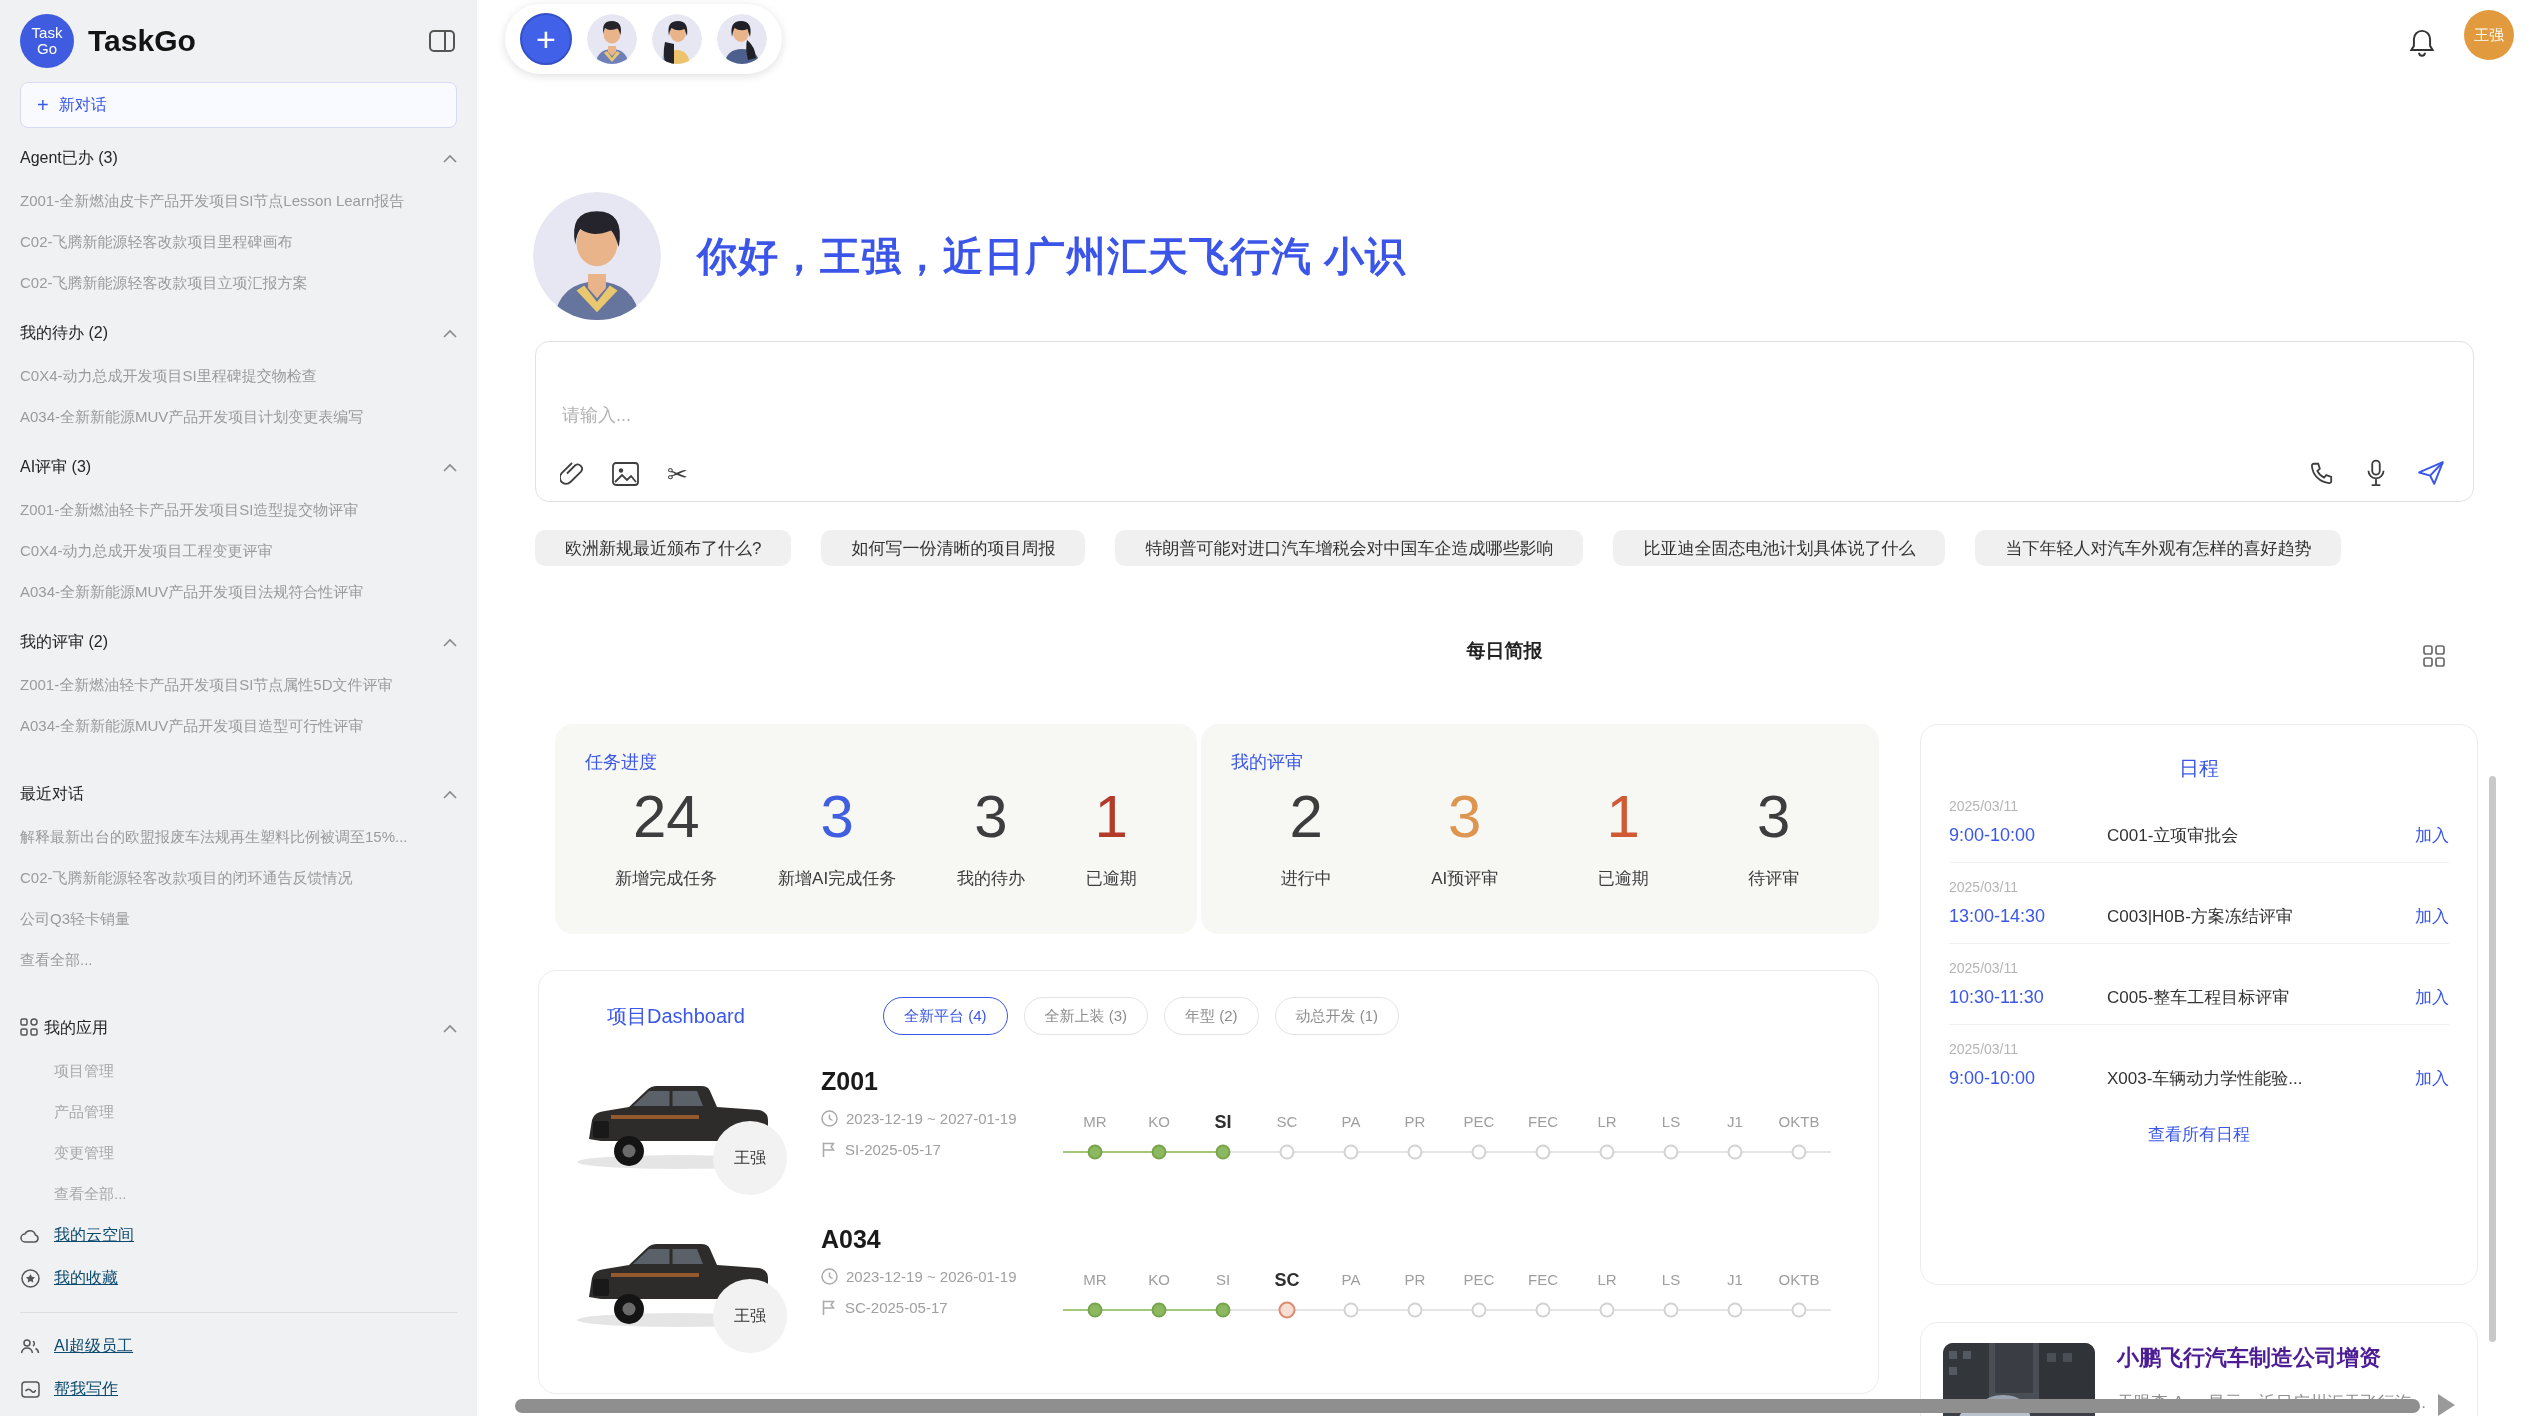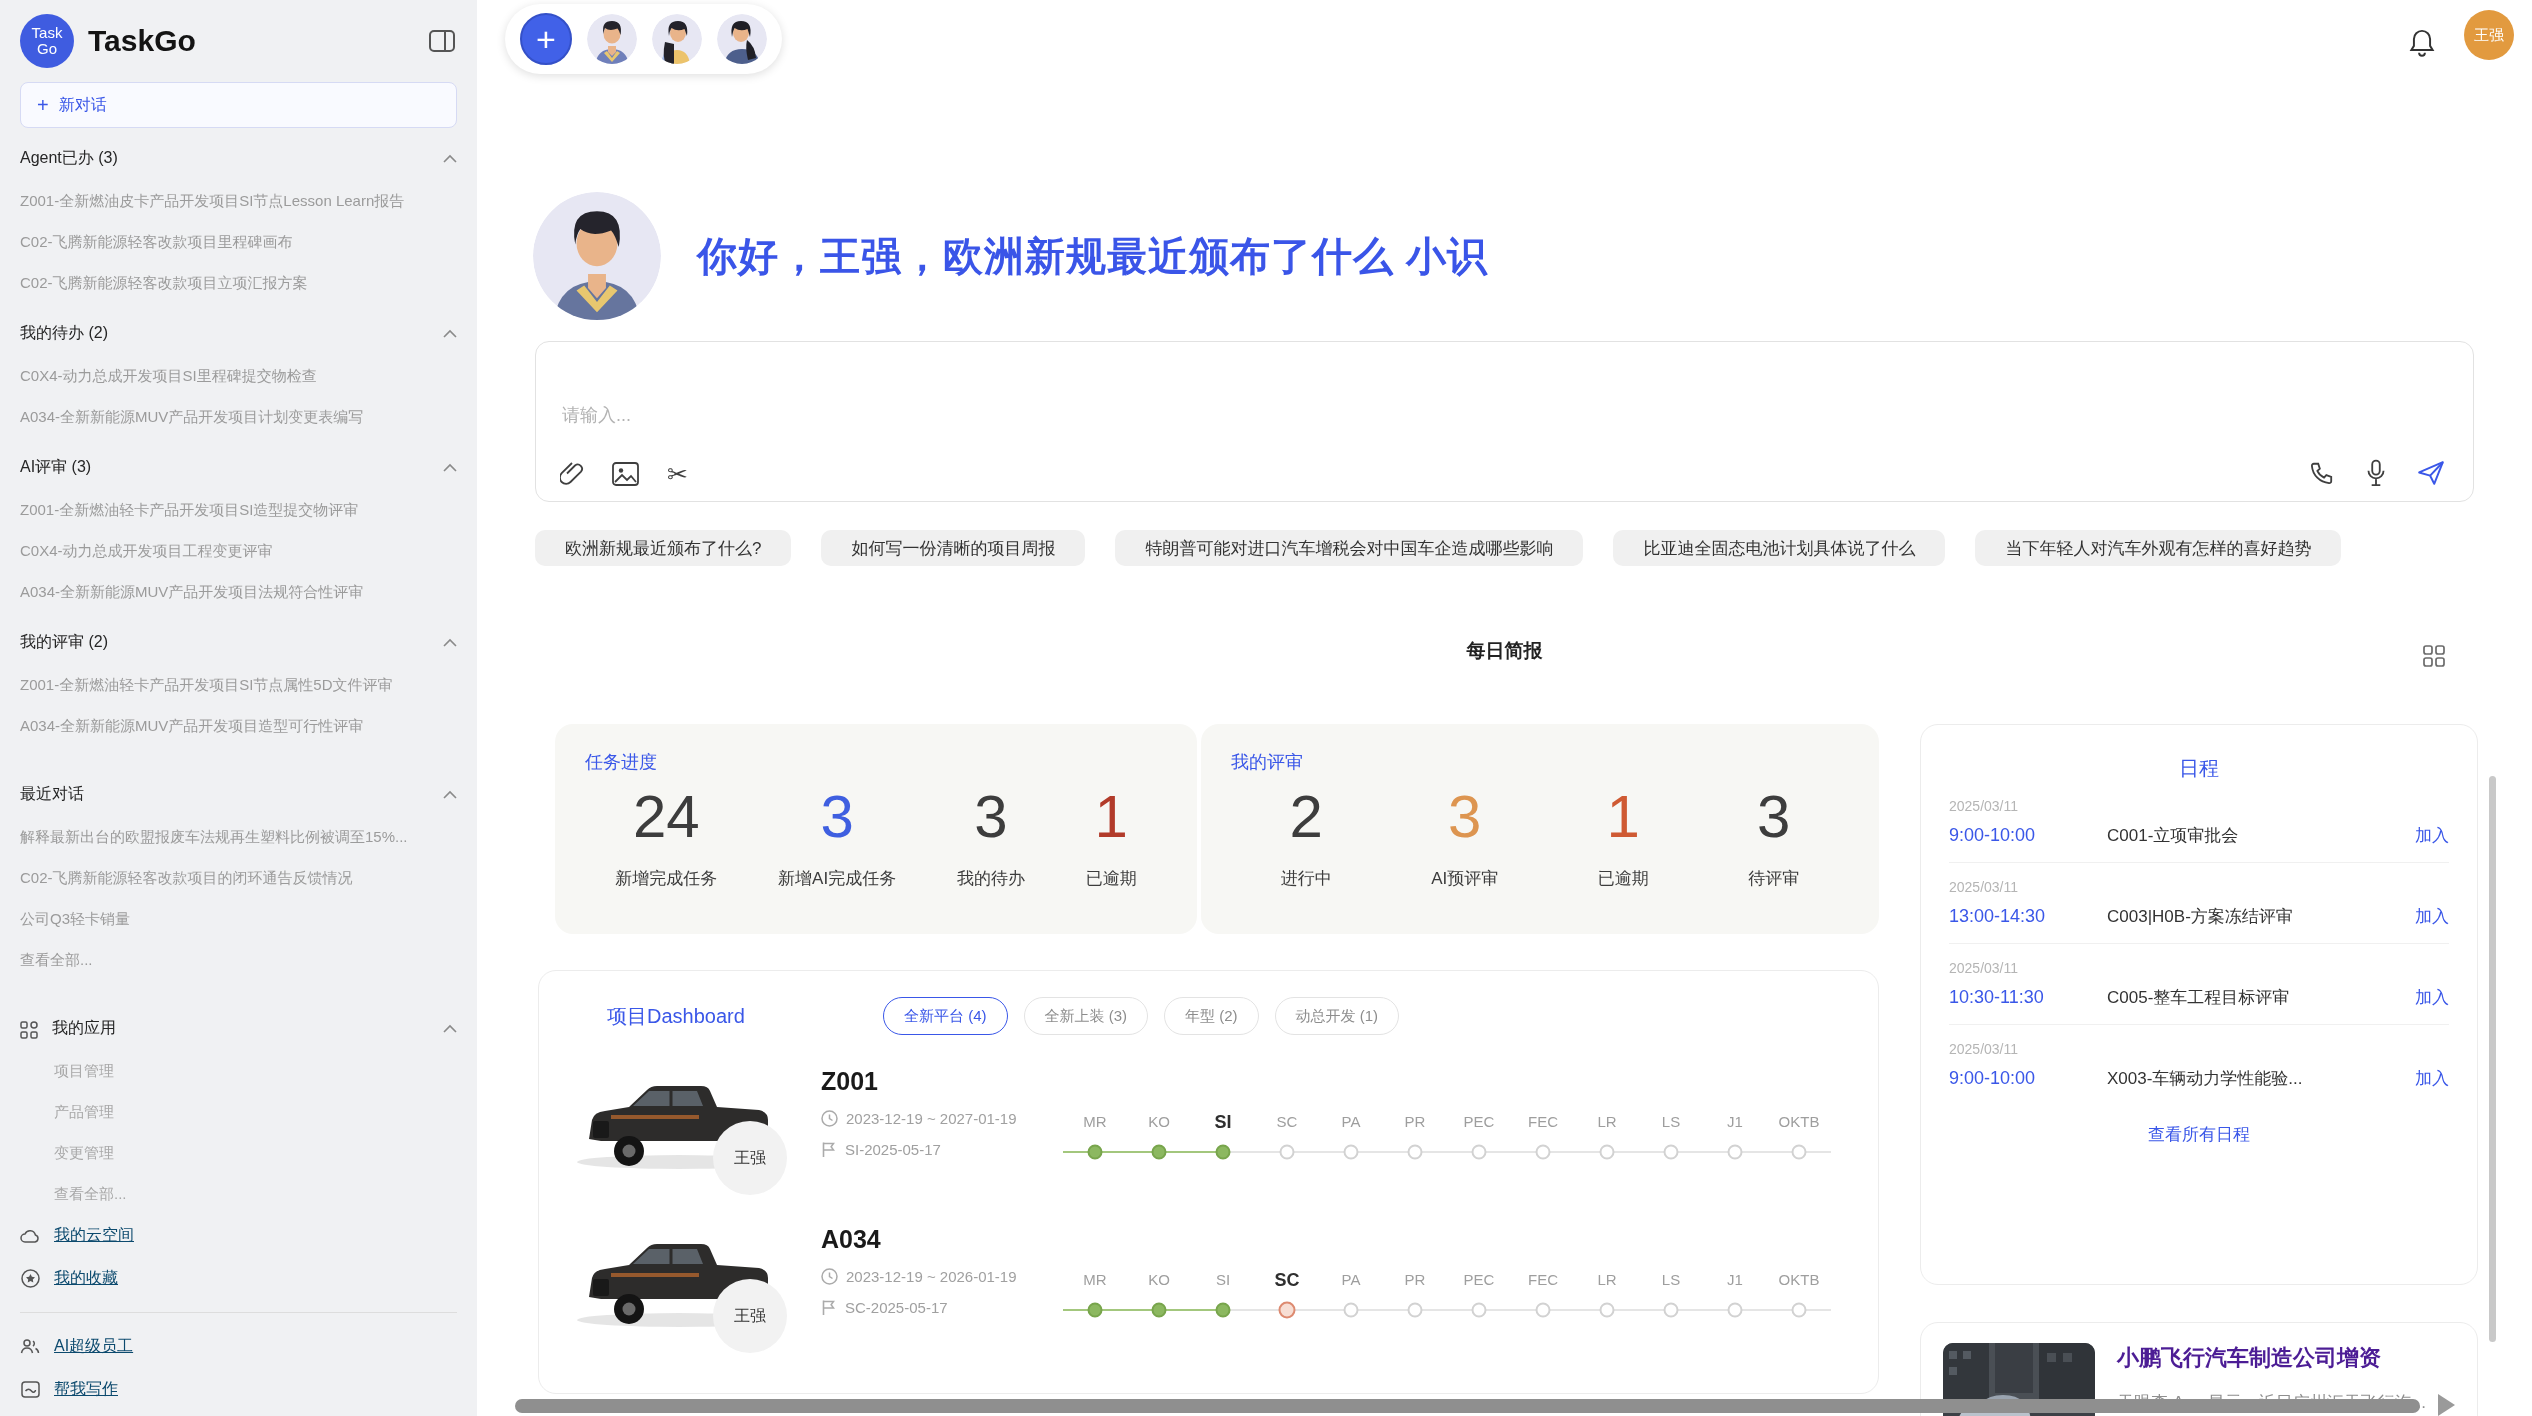--- a/index.html
+++ b/index.html
@@ -185,21 +185,21 @@
       </span>
   </div>
   <div class="side-item">解释最新出台的欧盟报废车法规再生塑料比例被调至15%...</div>
   <div class="side-item">C02-飞腾新能源轻客改款项目的闭环通告反馈情况</div>
   <div class="side-item">公司Q3轻卡销量</div>
   <div class="side-item">查看全部...</div>
 
   <div class="gap"></div>
 
   <div class="sec-head">
-    <span style="display:flex;align-items:flex-end;gap:14px;">
+    <span style="display:flex;align-items:flex-start;gap:6px;">
       <span class="aicon">
         <svg width="18" height="18" viewBox="0 0 18 18">
             <rect x="1" y="1" width="6" height="6" rx="1.5" fill="none" stroke="#555" stroke-width="1.5"></rect>
             <rect x="11" y="1" width="6" height="6" rx="3" fill="none" stroke="#555" stroke-width="1.5"></rect>
             <rect x="1" y="11" width="6" height="6" rx="1.5" fill="none" stroke="#555" stroke-width="1.5"></rect>
             <rect x="11" y="11" width="6" height="6" rx="1.5" fill="none" stroke="#555" stroke-width="1.5"></rect>
           </svg>
       </span>
       <span>我的应用</span>
     </span>
@@ -312,21 +312,21 @@
     <div class="greet-avatar">
       <svg viewBox="0 0 100 100" width="128" height="128">
           <circle cx="50" cy="50" r="50" fill="#e7e7f3"></circle>
           <path d="M16 100q5-30 34-30t34 30z" fill="#66759e"></path>
           <path d="M43 64h14v11l-7 8-7-8z" fill="#e9b48a"></path>
           <path d="M40 73l10 13 10-13 6 4-16 17-16-17z" fill="#e8c76f"></path>
           <ellipse cx="50" cy="40" rx="16" ry="18" fill="#e9b48a"></ellipse>
           <path d="M33 41q-5-26 17-26t17 28q-3-10-6-13-15 6-24-1-3 4-4 12z" fill="#25242c"></path>
         </svg>
     </div>
-    <div class="greet-text">你好，王强，欧洲新规最近颁布了什么 小识</div>
+    <div class="greet-text">你好，王强，近日广州汇天飞行汽 小识</div>
   </div>
 
   <div class="composer">
     <input type="text" placeholder="请输入..." style="">
     <div class="c-left">
       <span class="icon-btn">
         <span>
           <svg width="24" height="26" viewBox="0 0 24 26">
               <path d="M7 12.5 15 4.5a4.3 4.3 0 0 1 6 6.1L10.5 21a6.2 6.2 0 0 1-8.8-8.8L12 2" fill="none" stroke="#3f3f3f" stroke-width="1.8"></path>
             </svg>

